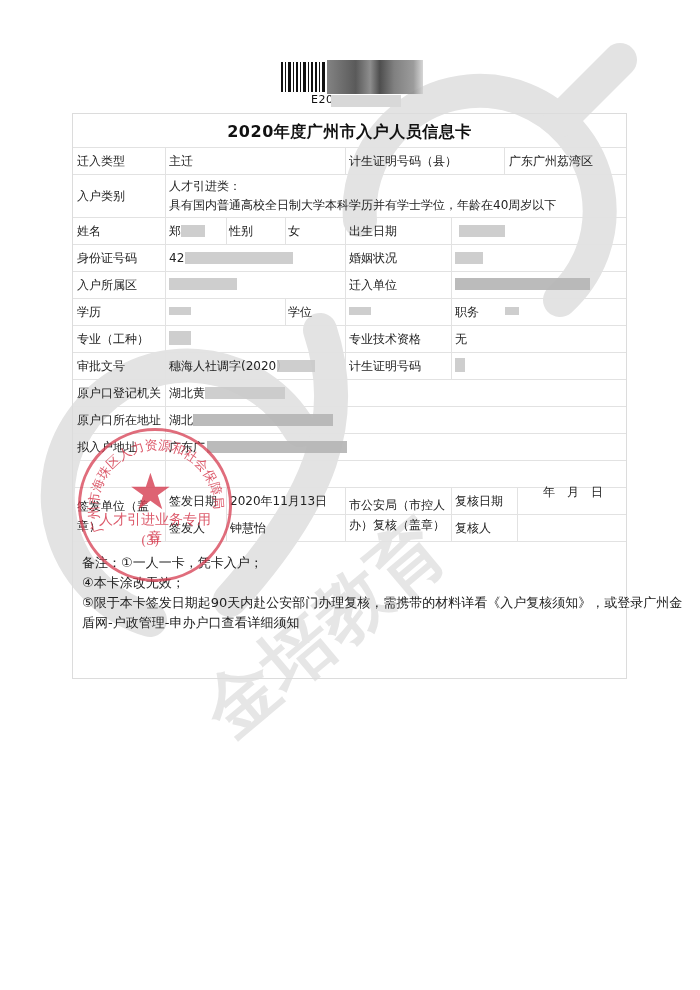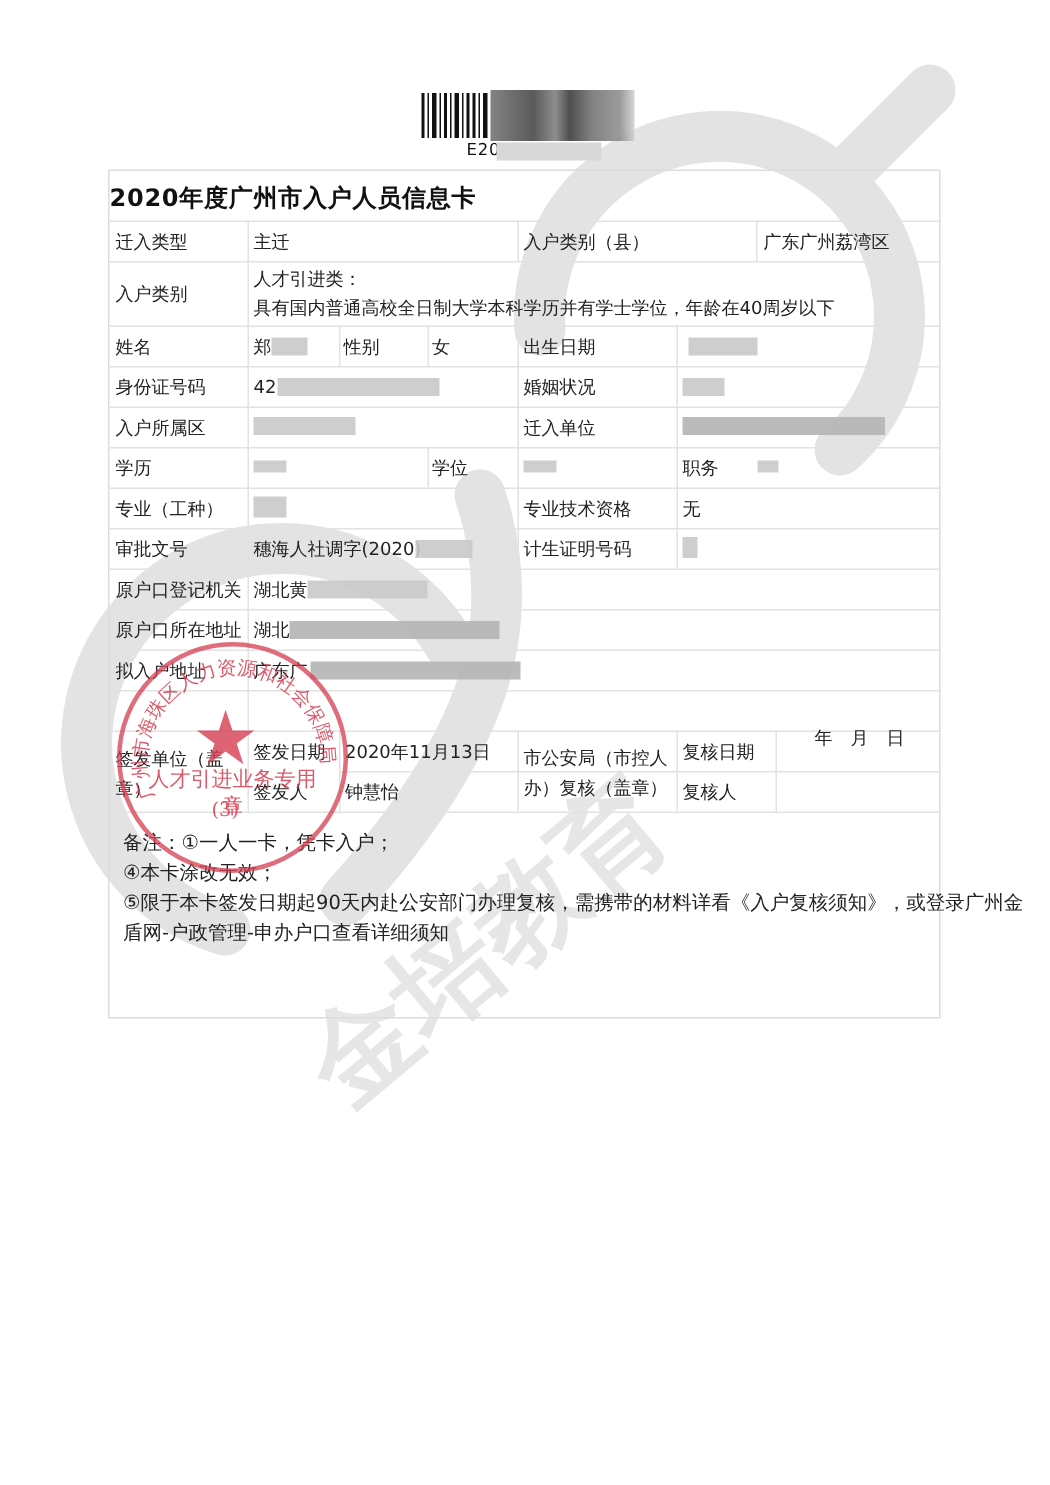--- a/index.html
+++ b/index.html
@@ -13,21 +13,21 @@
   .barcode .blur { position: absolute; left: 46px; top: -2px; width: 96px; height: 34px;
     background: linear-gradient(90deg,#6d6d6d,#3d3d3d 30%,#7a7a7a 45%,#2f2f2f 55%,#6a6a6a 70%,#8a8a8a 90%,#cfcfcf); opacity:.85; }
   .barcode-code { position: absolute; left: 30px; top: 31px; font-size: 11px; letter-spacing: .5px; color:#111; }
   .barcode-code-blur { position: absolute; left: 50px; top: 33px; width: 70px; height: 12px; background: #d8d8d8; }
 
   .card { position: absolute; left: 72px; top: 113px; width: 555px; height: 566px;
     border: 1px solid #dcdcdc; box-sizing: border-box; }
   .hline { position: absolute; left: 0; right: 0; height: 0; border-top: 1px solid #e2e2e2; }
   .vline { position: absolute; width: 0; border-left: 1px solid #e2e2e2; }
   .txt { position: absolute; font-size: 12px; line-height: 16px; white-space: nowrap; color: #222; }
-  .title { position: absolute; left: 0; right: 0; top: 8px; font-size: 16px; font-weight: bold; color:#111; letter-spacing: .5px; }
+  .title { position: absolute; left: 0; right: 0; top: 8px; text-align: center; font-size: 16px; font-weight: bold; color:#111; letter-spacing: .5px; }
   .redact { position: absolute; height: 12px; background: #c9c9c9; opacity: .9; }
   .redact.dark { background: #b4b4b4; }
 
   .stamp { position: absolute; left: 78px; top: 428px; width: 154px; height: 154px; border-radius: 50%;
     border: 3px solid rgba(214,60,80,.75); box-sizing: border-box; pointer-events: none; }
   .stamp-star { position: absolute; left: 47px; top: 36px; font-size: 50px; color: rgba(214,60,80,.8); line-height: 50px; }
   .stamp-arc { position: absolute; left: 0; top: 0; width: 148px; height: 148px; }
   .stamp-bottom { position: absolute; left: 14px; top: 80px; width: 120px; text-align: center; font-size: 14px; color: rgba(214,60,80,.85); font-family: "DejaVu Serif", serif; }
   .stamp-num { position: absolute; left: 60px; top: 102px; font-size: 13px; color: rgba(214,60,80,.85); font-family: "DejaVu Serif", serif; }
 
@@ -97,21 +97,21 @@
   <div class="vline" style="left:272px;top:103px;height:162px"></div>
   <div class="vline" style="left:378px;top:103px;height:162px"></div>
   <div class="vline" style="left:212px;top:184px;height:27px"></div>
   <div class="vline" style="left:153px;top:373px;height:54px"></div>
   <div class="vline" style="left:272px;top:373px;height:54px"></div>
   <div class="vline" style="left:378px;top:373px;height:54px"></div>
   <div class="vline" style="left:444px;top:373px;height:54px"></div>
 
   <span class="txt" style="left:4px;top:39px">迁入类型</span>
   <span class="txt" style="left:96px;top:39px">主迁</span>
-  <span class="txt" style="left:276px;top:39px">入户类别（县）</span>
+  <span class="txt" style="left:276px;top:39px">计生证明号码（县）</span>
   <span class="txt" style="left:436px;top:39px">广东广州荔湾区</span>
 
   <span class="txt" style="left:4px;top:74px">入户类别</span>
   <span class="txt" style="left:96px;top:64px">人才引进类：</span>
   <span class="txt" style="left:96px;top:83px">具有国内普通高校全日制大学本科学历并有学士学位，年龄在40周岁以下</span>
 
   <span class="txt" style="left:4px;top:109px">姓名</span>
   <span class="txt" style="left:96px;top:109px">郑</span>
   <div class="redact" style="left:108px;top:111px;width:24px"></div>
   <span class="txt" style="left:156px;top:109px">性别</span>

